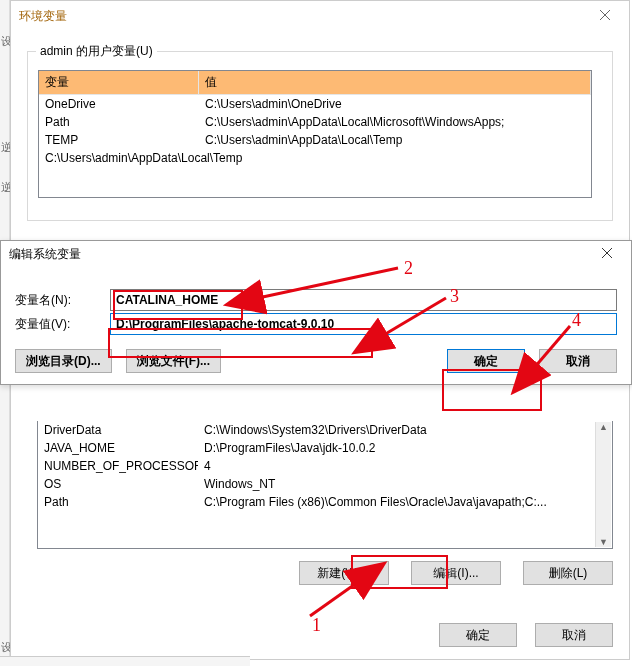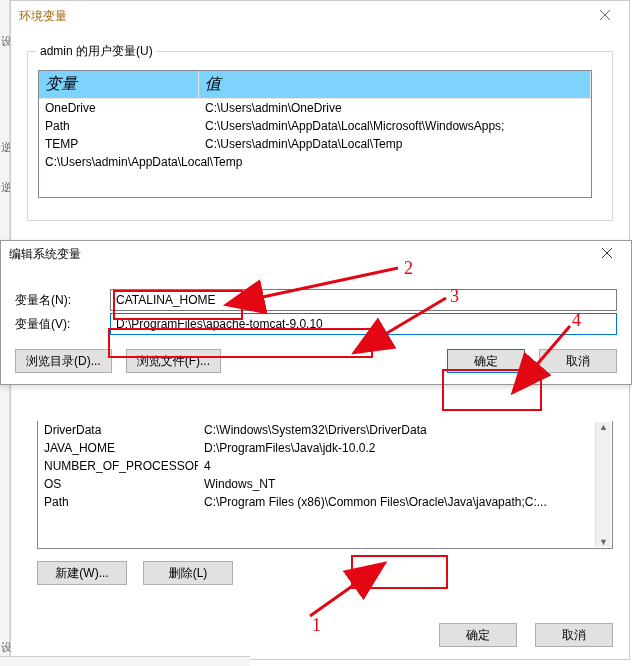--- a/index.html
+++ b/index.html
@@ -51,24 +51,23 @@
     padding: 0 4px;
     font-size: 12px;
   }
 
   .vartable {
     border: 1px solid #828790;
     background: #fff;
   }
   .vartable .hdr {
     display: flex;
-    background: #7dd3fc;
+    background: #fdba74;
     border-bottom: 1px solid #e5e5e5;
-    font-size: 16px;
-    font-style: italic;
+    font-size: 12px;
   }
   .vartable .hdr .col {
     padding: 3px 6px;
     border-right: 1px solid #e5e5e5;
   }
   .vartable .row {
     display: flex;
     font-size: 12px;
   }
   .vartable .row .col {
@@ -77,21 +76,22 @@
     overflow: hidden;
   }
   .col-var { width: 160px; flex: 0 0 160px; }
   .col-val { flex: 1; }
 
   .vartable.user { height: 128px; }
   .vartable.sys  { height: 128px; overflow: hidden; }
 
   .btnrow {
     display: flex;
-    gap: 16px;
+    justify-content: flex-end;
+    gap: 22px;
     margin-top: 12px;
   }
   .btn {
     min-width: 78px;
     height: 24px;
     border: 1px solid #adadad;
     background: #e1e1e1;
     font-size: 12px;
     display: inline-flex;
     align-items: center;
@@ -134,29 +134,31 @@
     width: 95px;
     font-size: 12px;
   }
   .formrow .txt {
     flex: 1;
     height: 22px;
     border: 1px solid #7a7a7a;
     padding: 0 5px;
     font-size: 12px;
     font-family: inherit;
+    font-weight: bold;
   }
   .formrow .txt.focus {
     border: 1px solid #0078d7;
   }
 
   .editbtns {
     display: flex;
     margin: 14px 14px 0 14px;
     gap: 14px;
+    font-weight: bold;
   }
   .editbtns .spacer { flex: 1; }
   .btn-primary {
     border: 1px solid #0078d7;
   }
 
   
   .redbox {
     position: absolute;
     border: 2px solid #e30613;
@@ -296,20 +298,21 @@
         <div class="col col-val">C:\Program Files (x86)\Common Files\Oracle\Java\javapath;C:...</div>
       </div>
       <div class="scrollbar-hint">
         <span>▲</span>
         <span>▼</span>
       </div>
     </div>
 
     <div class="btnrow">
       <div class="btn btn2">新建(W)...</div>
+      <div class="btn btn2">编辑(I)...</div>
       <div class="btn btn2">删除(L)</div>
     </div>
   </div>
 
   <div class="main-bottom">
     <div class="btn">确定</div>
     <div class="btn">取消</div>
   </div>
 </div>
 

